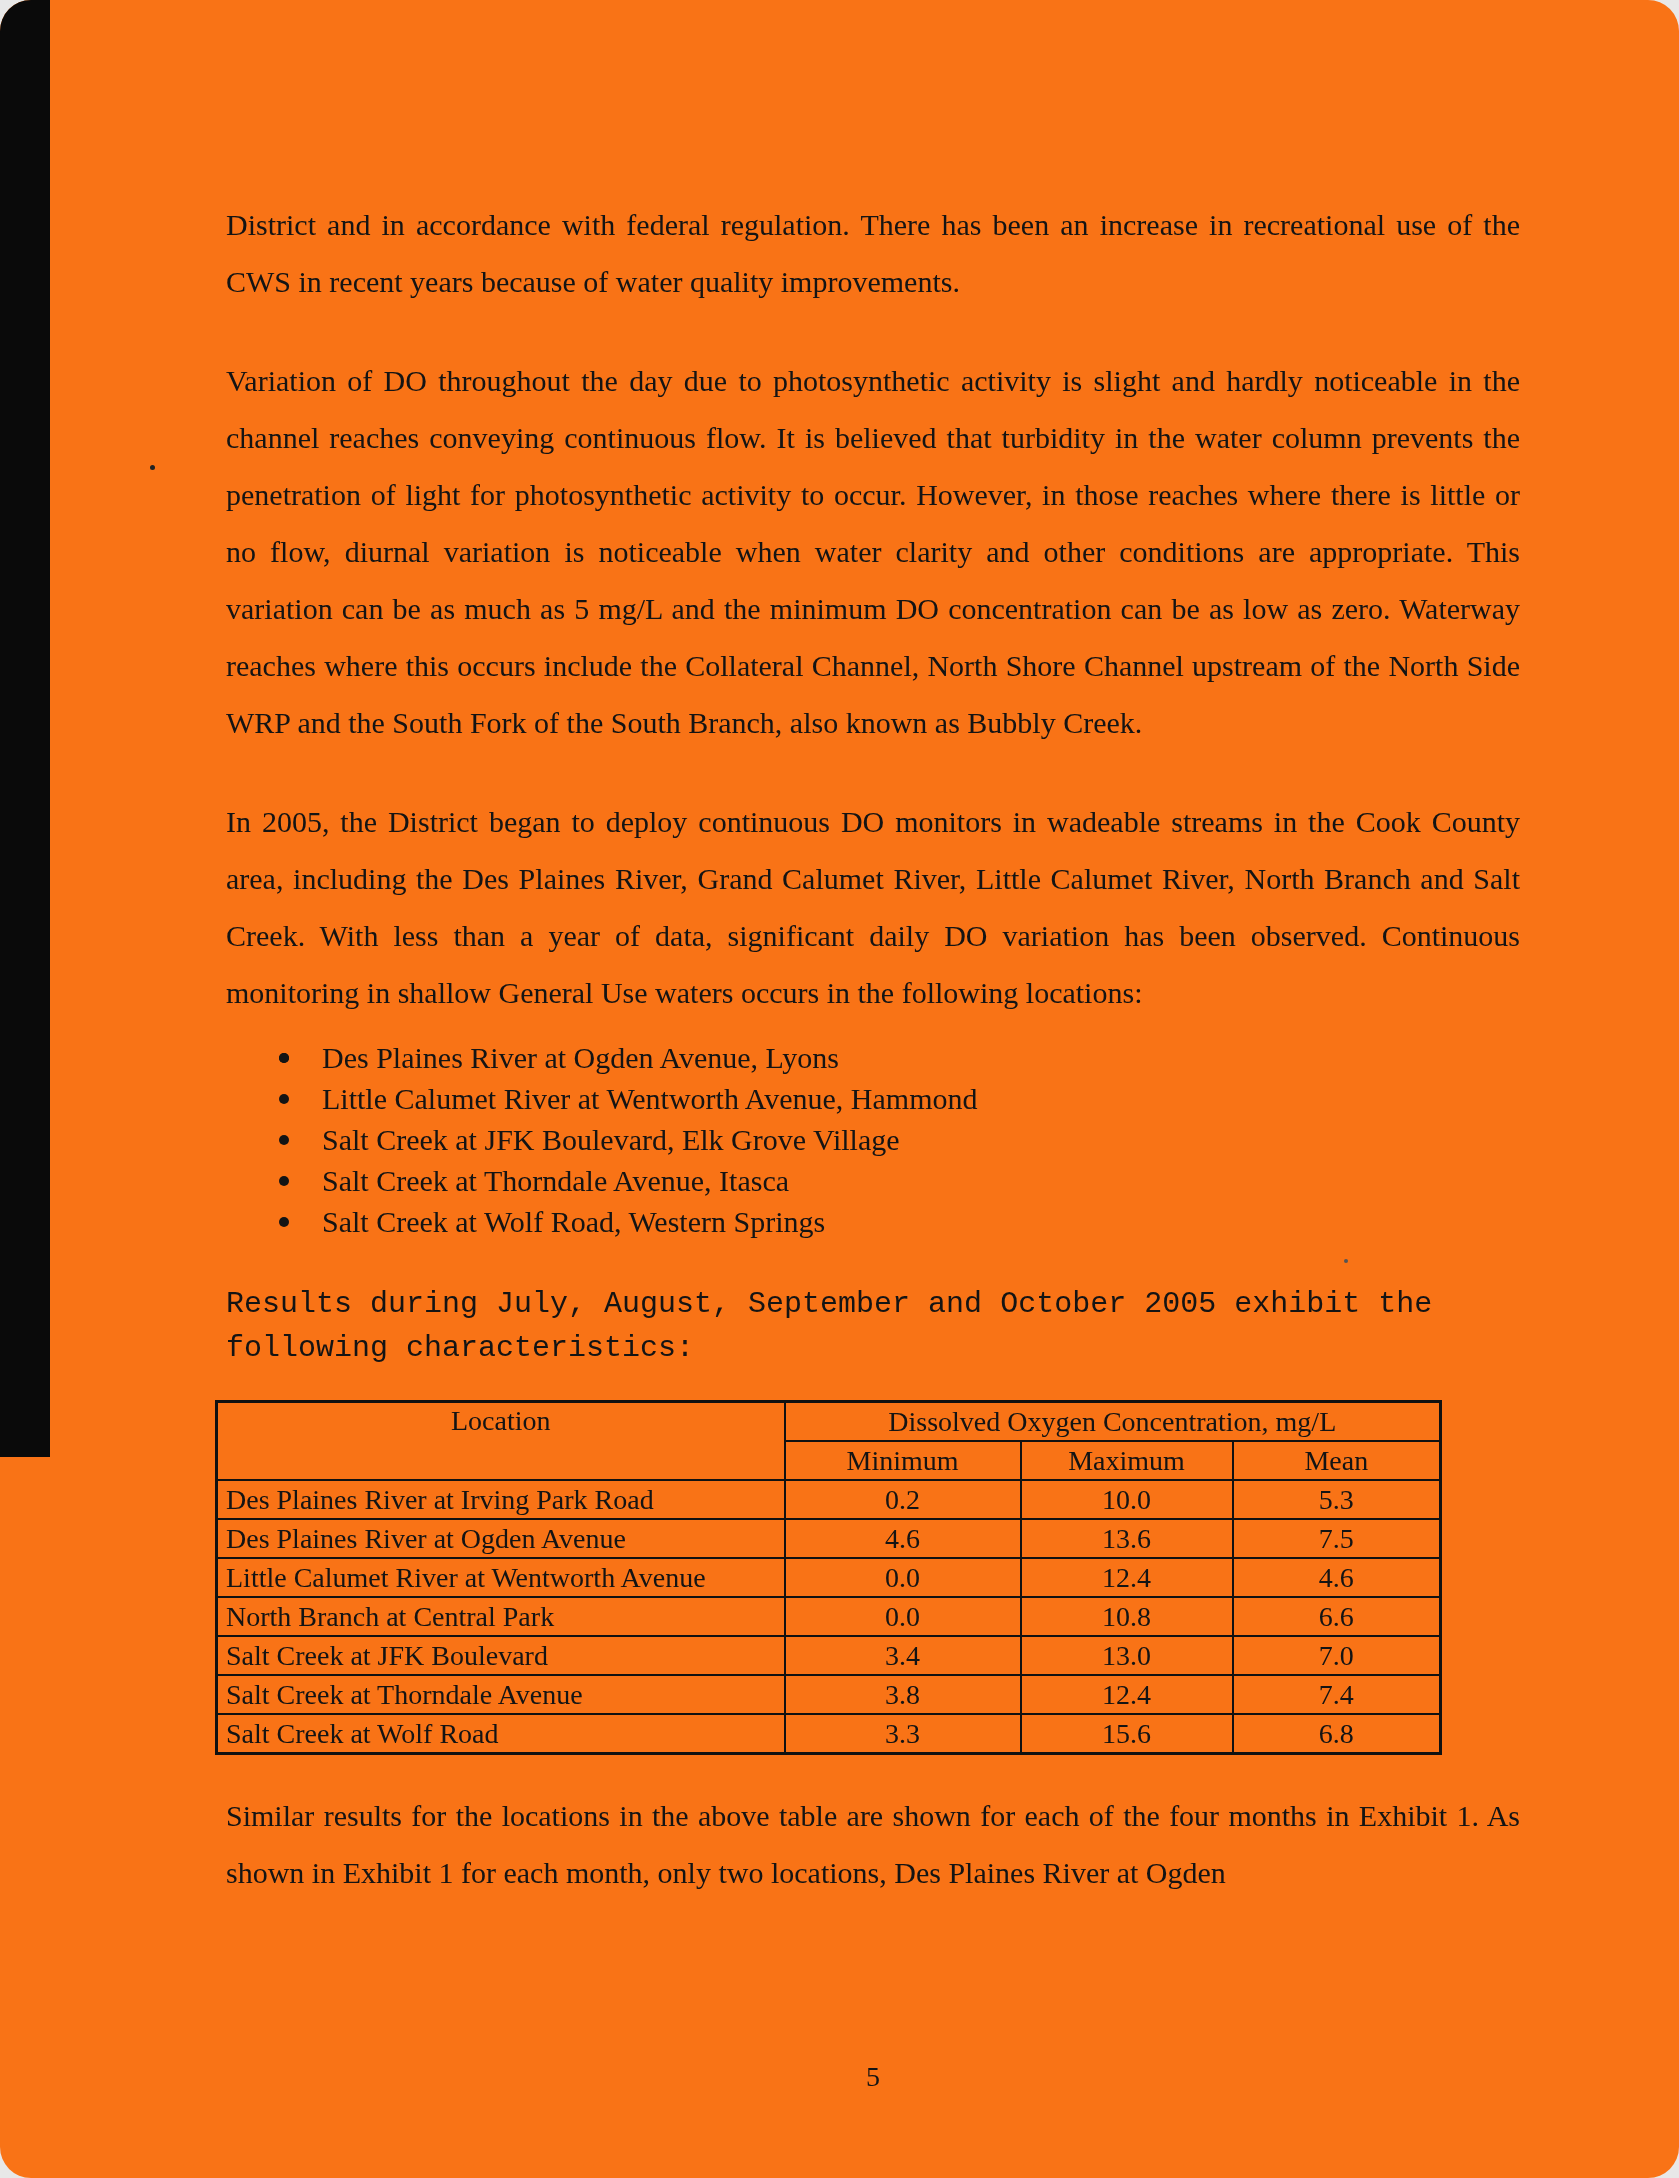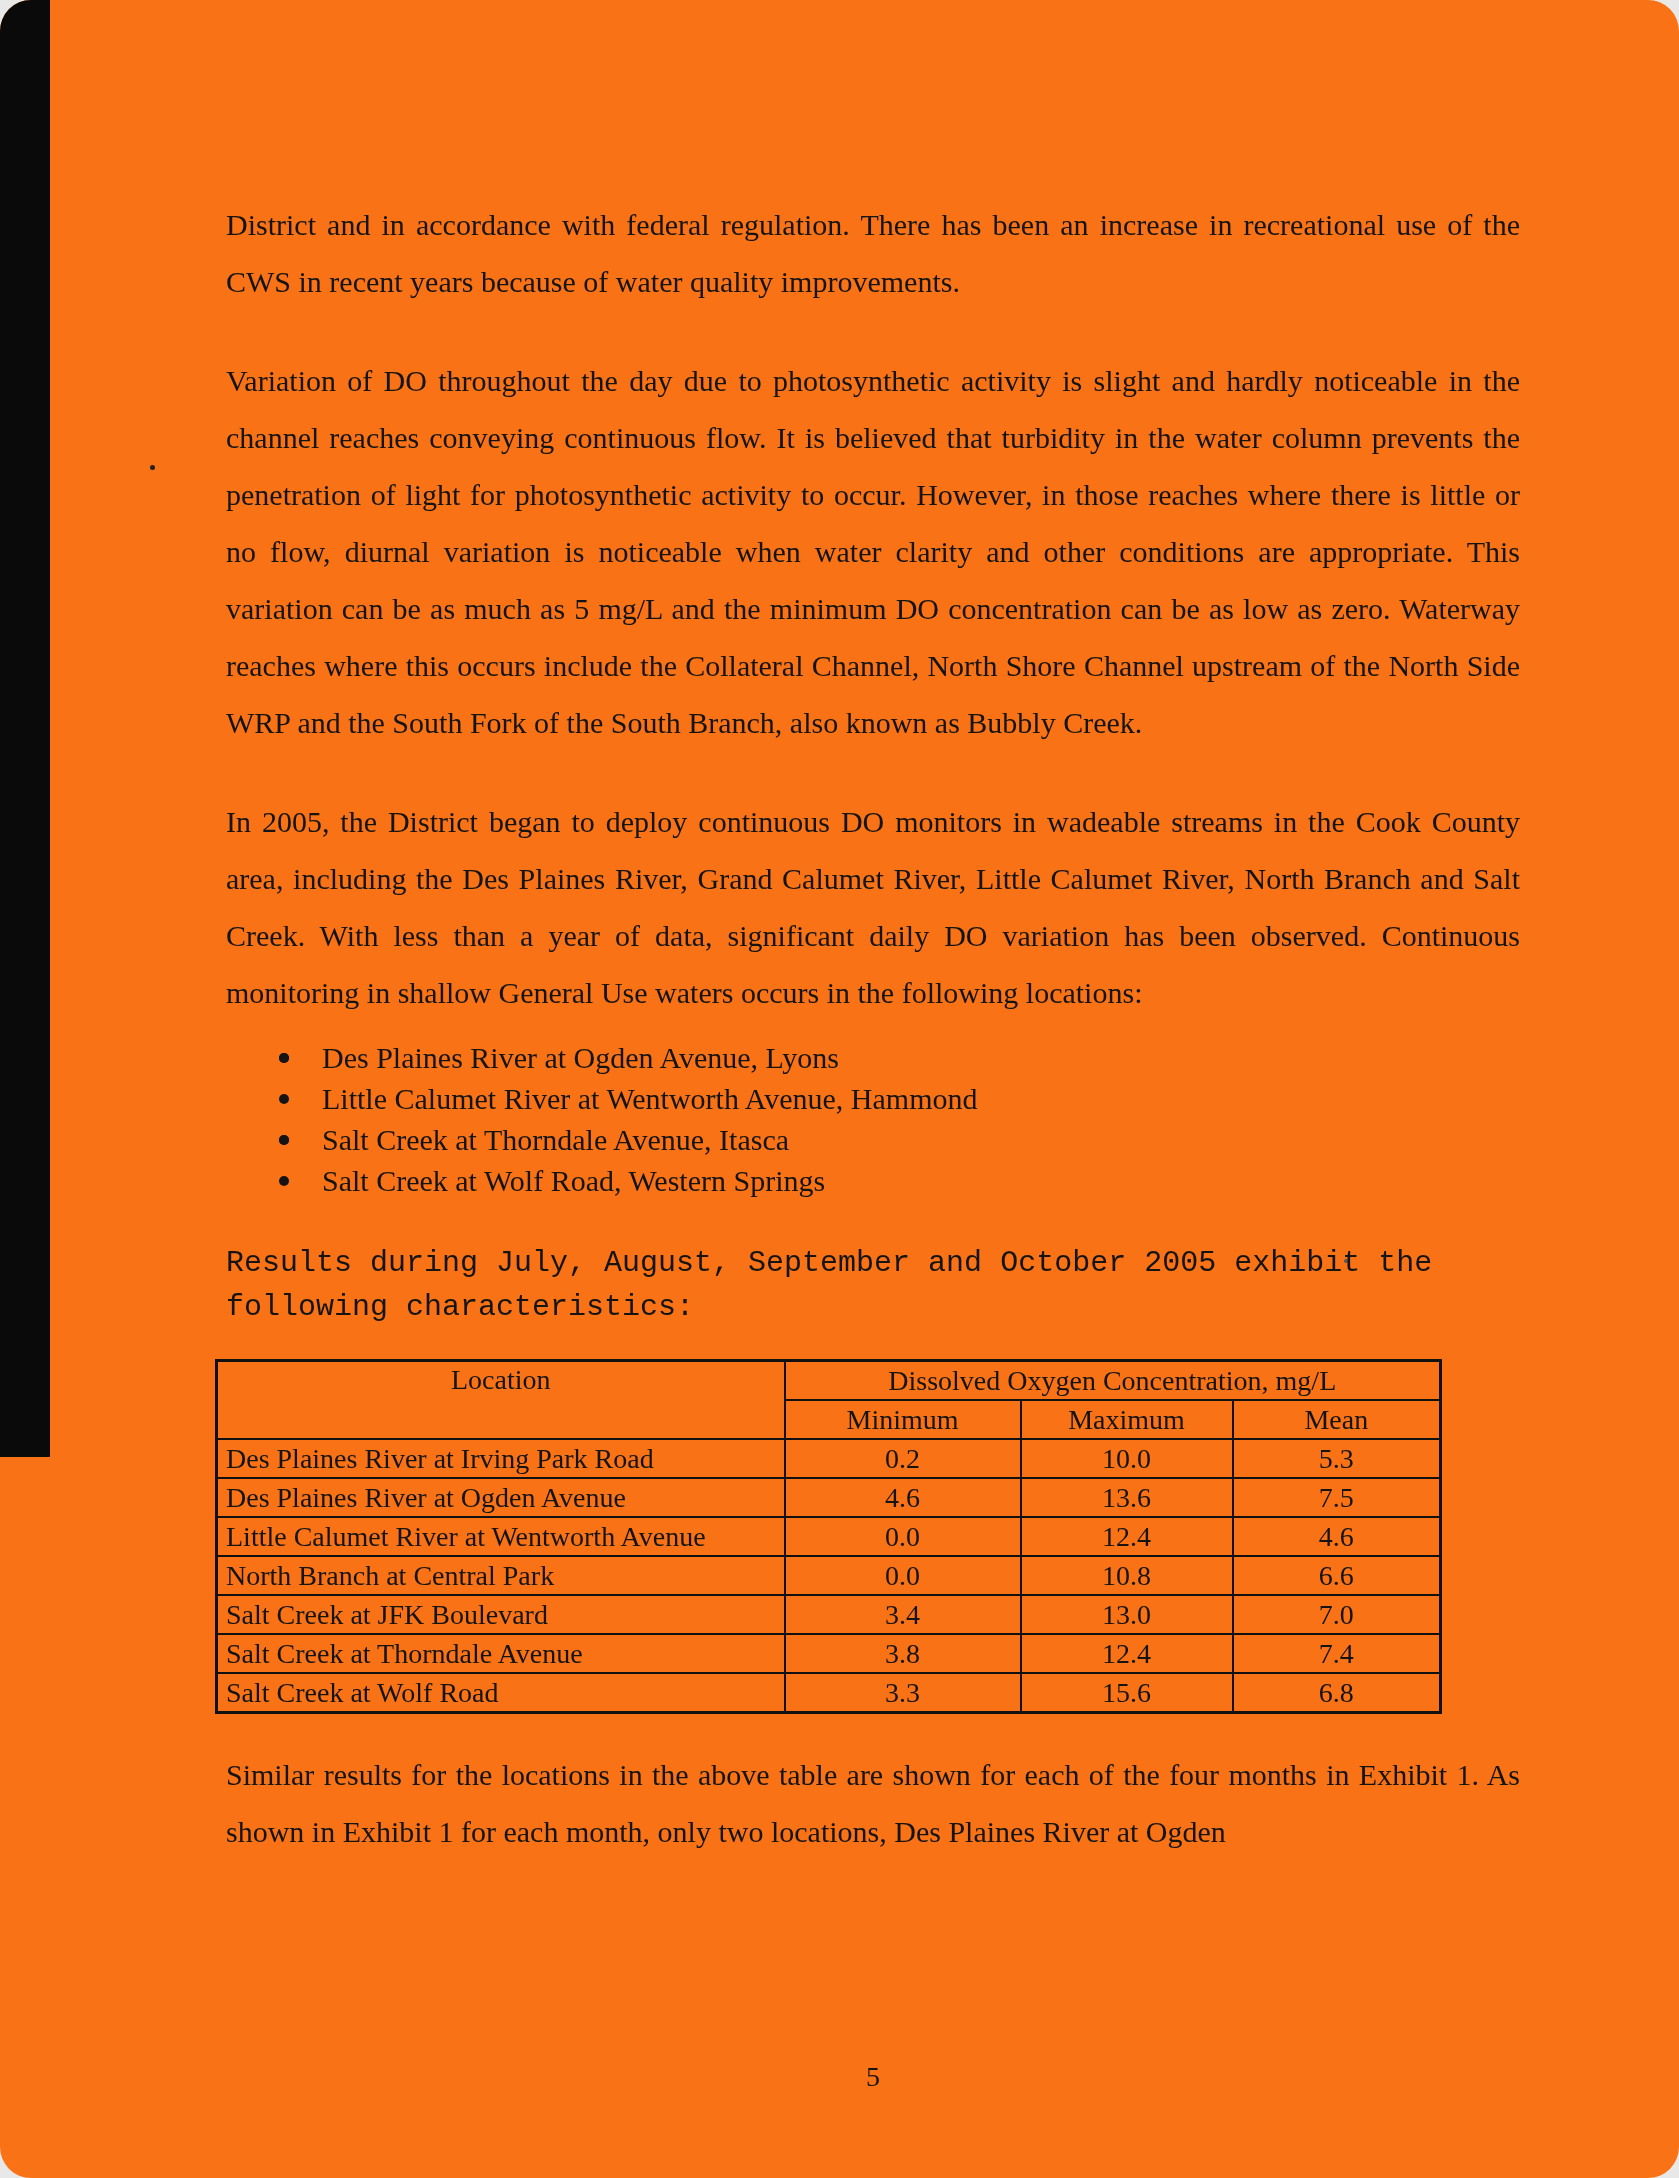--- a/index.html
+++ b/index.html
@@ -137,20 +137,21 @@
       <div class="bullet-item">
         <span class="bullet-dot"></span>
         <span>Des Plaines River at Ogden Avenue, Lyons</span>
       </div>
       <div class="bullet-item">
         <span class="bullet-dot"></span>
         <span>Little Calumet River at Wentworth Avenue, Hammond</span>
       </div>
       <div class="bullet-item">
         <span class="bullet-dot"></span>
+        <span>Salt Creek at JFK Boulevard, Elk Grove Village</span>
       </div>
       <div class="bullet-item">
         <span class="bullet-dot"></span>
         <span>Salt Creek at Thorndale Avenue, Itasca</span>
       </div>
       <div class="bullet-item">
         <span class="bullet-dot"></span>
         <span>Salt Creek at Wolf Road, Western Springs</span>
       </div>
     </div>

